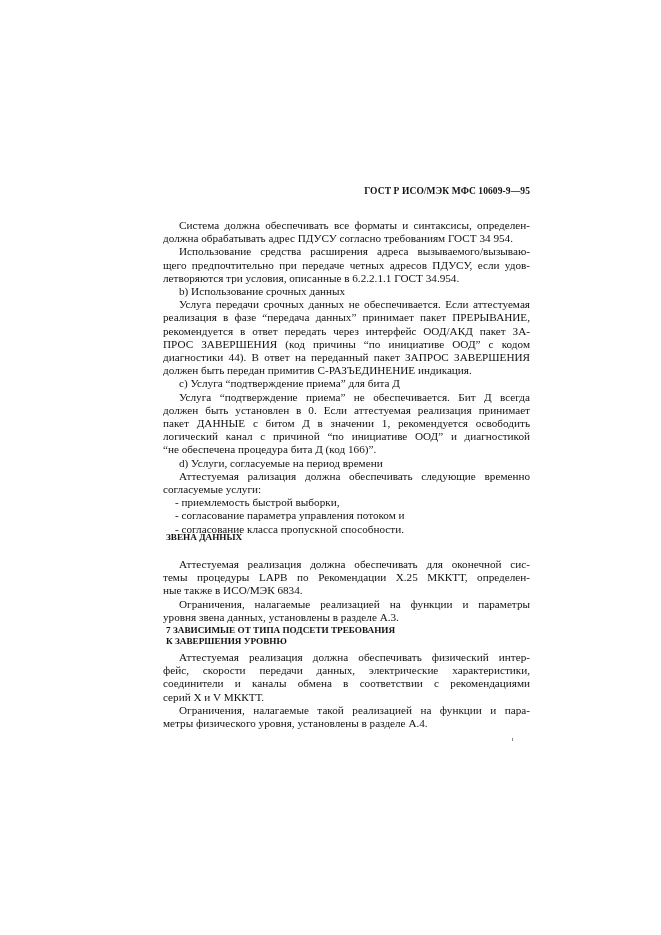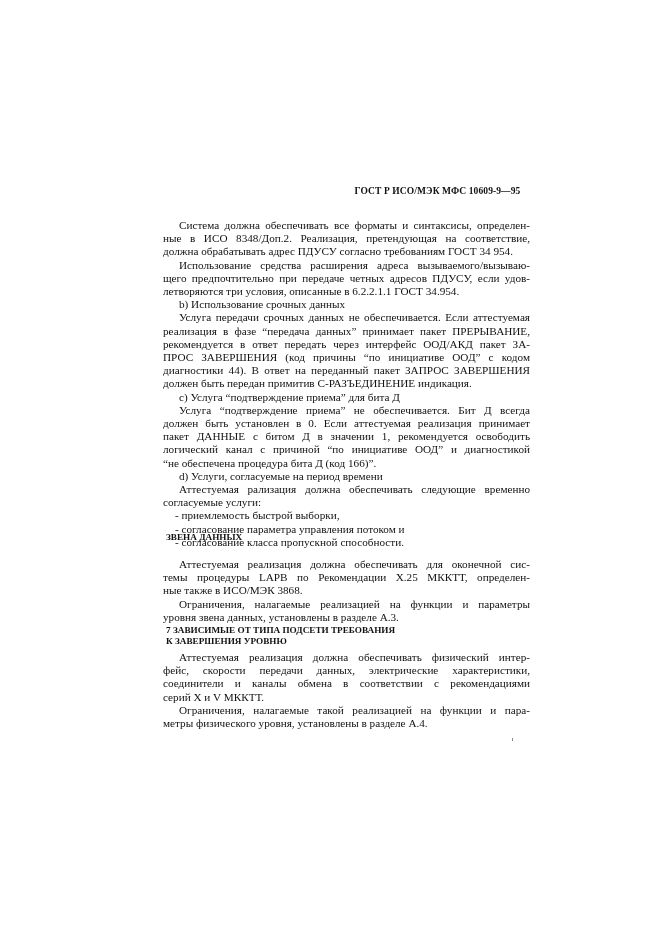--- a/index.html
+++ b/index.html
@@ -2,21 +2,21 @@
 <html><head>
   <meta charset="utf-8">
   <style>
     html, body { margin: 0; padding: 0; background: #ffffff; }
     body {
       width: 661px; height: 935px; position: relative; overflow: hidden;
       font-family: "Liberation Serif", "DejaVu Serif", serif; color: #111;
     }
     .page-header {
       position: absolute; left: 345px; top: 186px; width: 185px;
-      text-align: center; font-family: "Liberation Serif", serif;
+      text-align: right; font-family: "Liberation Serif", serif;
       font-weight: bold; font-size: 9.5px; letter-spacing: 0.1px;
     }
     .body-col { position: absolute; left: 163px; width: 367px; }
     .line {
       display: block; font-size: 11.2px; line-height: 13.2px;
       white-space: nowrap; text-align: justify; text-align-last: justify;
     }
     .line.last { text-align-last: left; }
     .line.indent { padding-left: 16px; }
     .line.list { padding-left: 12px; text-align-last: left; }
@@ -26,21 +26,20 @@
     }
     .speck { position: absolute; left: 512px; top: 738px; width: 1px; height: 3px; background: #888; }
   </style>
 </head>
 <body>
 
 <div class="page-header">ГОСТ Р ИСО/МЭК МФС 10609-9—95</div>
 
 <div class="body-col" style="top:219px">
   <span class="line indent">Система должна обеспечивать все форматы и синтаксисы, определен-</span>
-  <span class="line">ные в ИСО 8348/Доп.2. Реализация, претендующая на соответствие,</span>
   <span class="line last">должна обрабатывать адрес ПДУСУ согласно требованиям ГОСТ 34 954.</span>
   <span class="line indent">Использование средства расширения адреса вызываемого/вызываю-</span>
   <span class="line">щего предпочтительно при передаче четных адресов ПДУСУ, если удов-</span>
   <span class="line last">летворяются три условия, описанные в 6.2.2.1.1 ГОСТ 34.954.</span>
   <span class="line indent last">b) Использование срочных данных</span>
   <span class="line indent">Услуга передачи срочных данных не обеспечивается. Если аттестуемая</span>
   <span class="line">реализация в фазе “передача данных” принимает пакет ПРЕРЫВАНИЕ,</span>
   <span class="line">рекомендуется в ответ передать через интерфейс ООД/АКД пакет ЗА-</span>
   <span class="line">ПРОС ЗАВЕРШЕНИЯ (код причины “по инициативе ООД” с кодом</span>
   <span class="line">диагностики 44). В ответ на переданный пакет ЗАПРОС ЗАВЕРШЕНИЯ</span>
@@ -58,21 +57,21 @@
   <span class="line list">- согласование параметра управления потоком и</span>
   <span class="line list">- согласование класса пропускной способности.</span>
 </div>
 
 <div class="body-col" style="top:532px">
   <span class="heading" style="padding-left:3px">ЗВЕНА ДАННЫХ</span>
 </div>
 <div class="body-col" style="top:558px">
   <span class="line indent">Аттестуемая реализация должна обеспечивать для оконечной сис-</span>
   <span class="line">темы процедуры LAPB по Рекомендации X.25 МККТТ, определен-</span>
-  <span class="line last">ные также в ИСО/МЭК 3868.</span>
+  <span class="line last">ные также в ИСО/МЭК 6834.</span>
   <span class="line indent">Ограничения, налагаемые реализацией на функции и параметры</span>
   <span class="line last">уровня звена данных, установлены в разделе А.3.</span>
 </div>
 
 <div class="body-col" style="top:625px">
   <span class="heading" style="padding-left:3px">7 ЗАВИСИМЫЕ ОТ ТИПА ПОДСЕТИ ТРЕБОВАНИЯ</span>
   <span class="heading" style="padding-left:3px">К ЗАВЕРШЕНИЯ УРОВНЮ</span>
 </div>
 <div class="body-col" style="top:651px">
   <span class="line indent">Аттестуемая реализация должна обеспечивать физический интер-</span>

